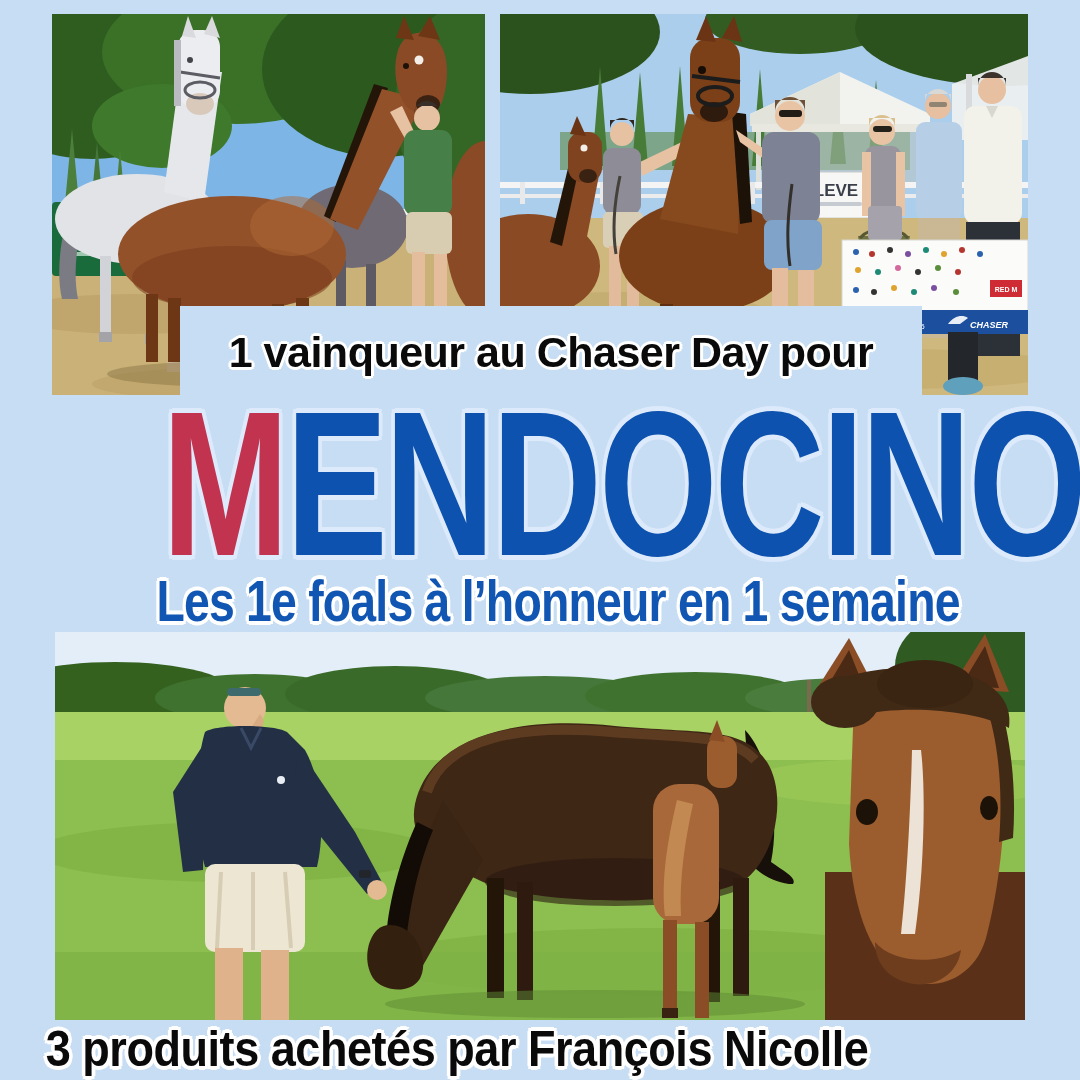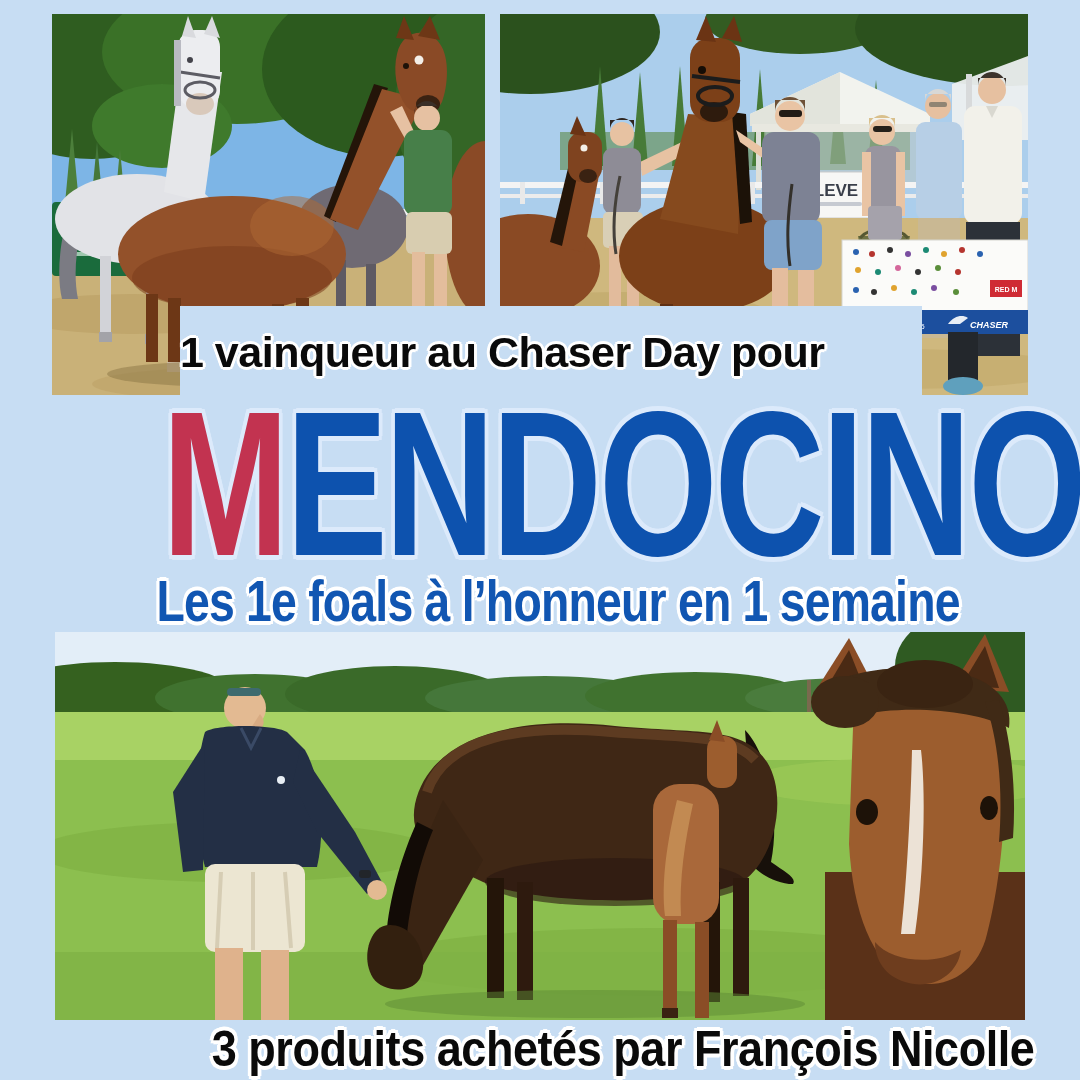--- a/index.html
+++ b/index.html
@@ -12,21 +12,21 @@
   .poster{position:absolute;inset:0;}
   .photo{position:absolute;overflow:hidden;z-index:1;}
   .photo svg{display:block;width:100%;height:100%;}
   #photo-top-left{left:52px;top:14px;width:433px;height:381px;}
   #photo-top-right{left:500px;top:14px;width:528px;height:381px;}
   #photo-bottom{left:55px;top:632px;width:970px;height:388px;}
 
   .caption-band{
     position:absolute;left:180px;top:306px;width:742px;height:92px;
     background:var(--bg,#c7ddf3);z-index:2;
-    display:flex;flex-direction:row;justify-content:flex-start;align-items:center;
+    display:flex;flex-direction:row;justify-content:center;align-items:center;
   }
   .caption-line{
     font-weight:bold;font-size:43px;line-height:45px;letter-spacing:-0.5px;
     color:var(--caption,#0a0a0a);white-space:nowrap;
     text-shadow:3px 0 0 var(--outline,#fff),-3px 0 0 var(--outline,#fff),
       0 3px 0 var(--outline,#fff),0 -3px 0 var(--outline,#fff),
       2px 2px 0 var(--outline,#fff),-2px 2px 0 var(--outline,#fff),
       2px -2px 0 var(--outline,#fff),-2px -2px 0 var(--outline,#fff);
   }
   .title-row{
@@ -47,21 +47,21 @@
   .subtitle-inner{
     display:inline-block;transform:scaleX(0.80);transform-origin:50% 50%;
     font-weight:bold;font-size:58px;line-height:62px;letter-spacing:-1px;
     color:var(--subtitle,#1156b2);
     text-shadow:4px 0 0 var(--outline,#fff),-4px 0 0 var(--outline,#fff),
       0 4px 0 var(--outline,#fff),0 -4px 0 var(--outline,#fff),
       3px 3px 0 var(--outline,#fff),-3px 3px 0 var(--outline,#fff),
       3px -3px 0 var(--outline,#fff),-3px -3px 0 var(--outline,#fff);
   }
   .bottom-caption-row{
-    position:absolute;left:0;right:0;top:1022px;z-index:2;text-align:right;white-space:nowrap;
+    position:absolute;left:0;right:0;top:1022px;z-index:2;text-align:left;white-space:nowrap;
   }
   .bottom-caption-inner{
     display:inline-block;transform:scaleX(0.90);transform-origin:50% 50%;
     font-weight:bold;font-size:50px;line-height:54px;letter-spacing:-0.5px;
     color:var(--caption,#0a0a0a);
     text-shadow:4px 0 0 var(--outline,#fff),-4px 0 0 var(--outline,#fff),
       0 4px 0 var(--outline,#fff),0 -4px 0 var(--outline,#fff),
       3px 3px 0 var(--outline,#fff),-3px 3px 0 var(--outline,#fff),
       3px -3px 0 var(--outline,#fff),-3px -3px 0 var(--outline,#fff);
   }

